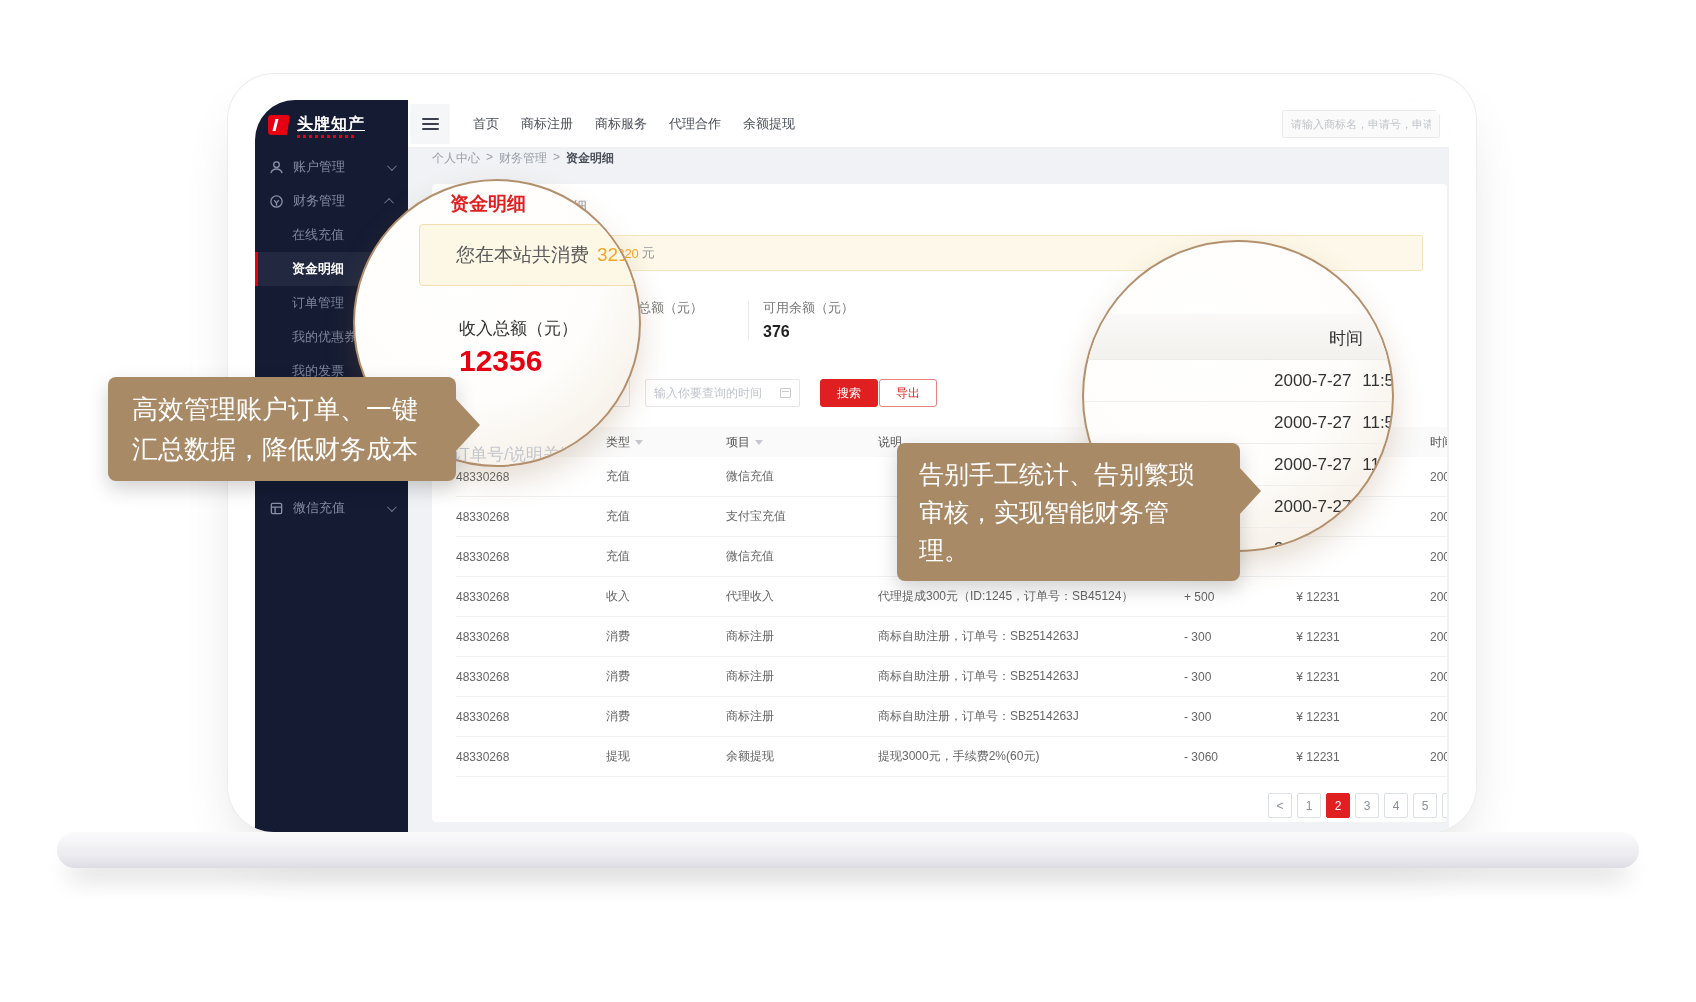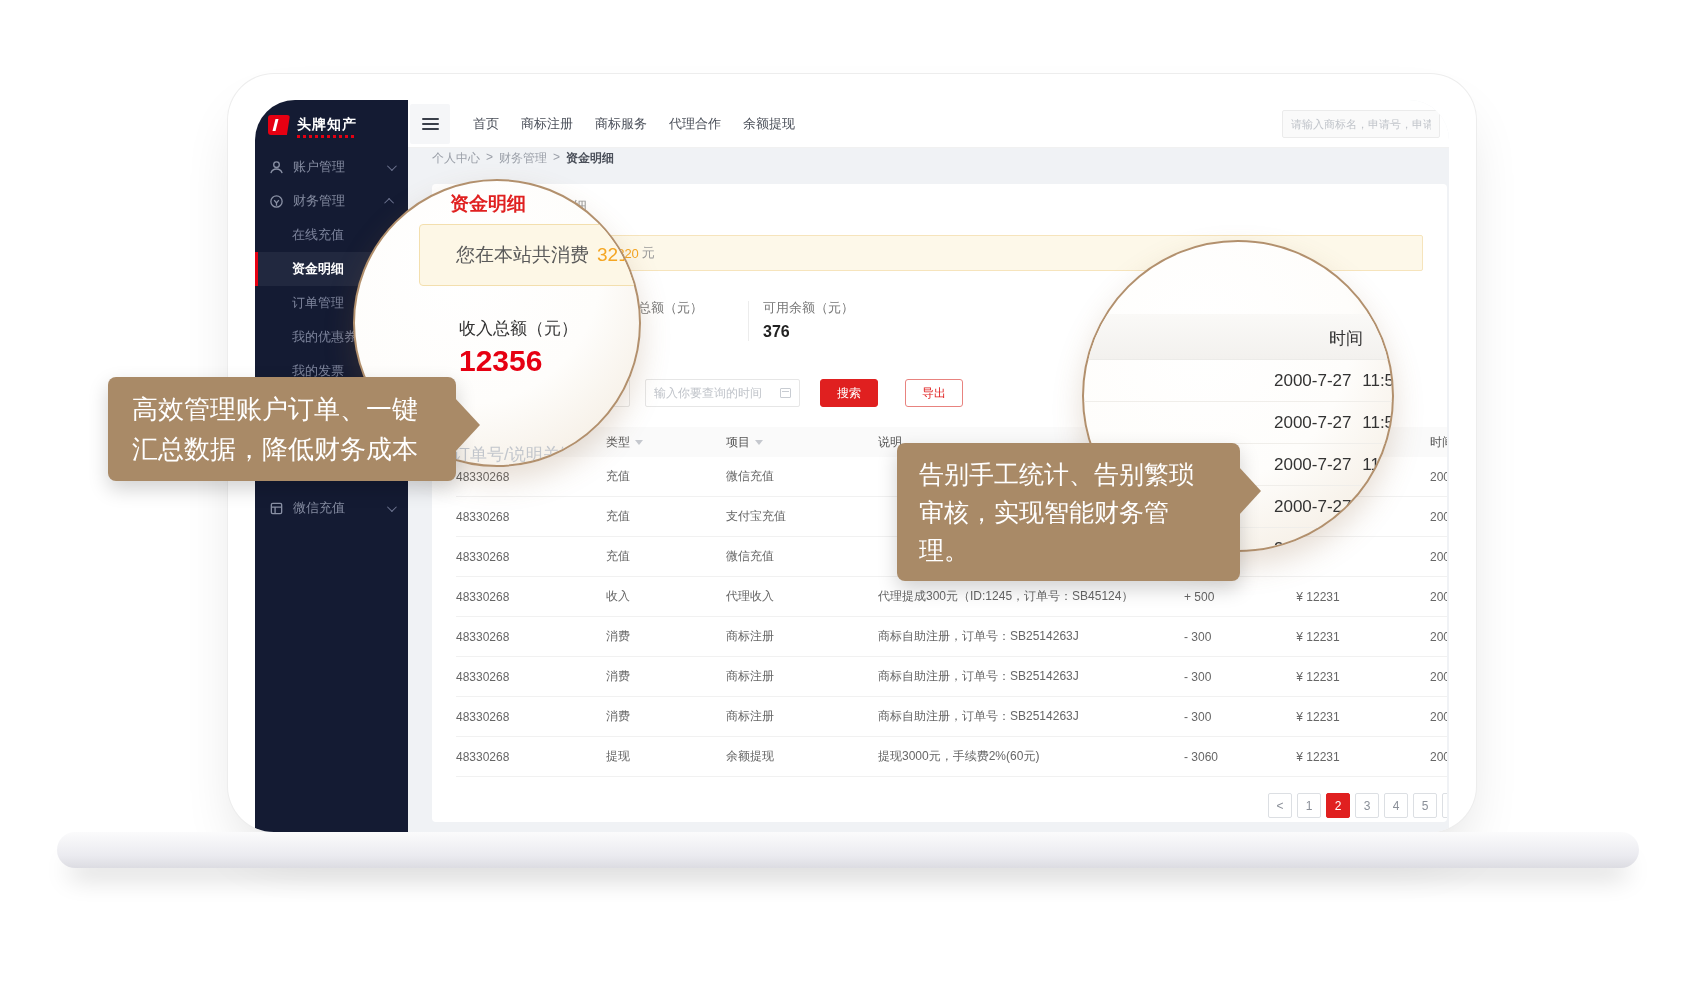--- a/index.html
+++ b/index.html
@@ -20,21 +20,21 @@
     border-radius:40px 40px 0 0; overflow:hidden; background:#f0f2f5; }
 
   
   .sidebar { width:153px; flex:none; background:#141b33; color:#848ba0; font-size:13px; }
   .logo { height:50px; padding:15px 0 0 13px; display:flex; align-items:flex-start; }
   .logo-icon { width:22px; height:20px; background:#e60012; border-radius:3px;
     clip-path:polygon(0 0,100% 0,86% 100%,0 100%); position:relative; flex:none; }
   .logo-icon:after { content:""; position:absolute; left:6px; top:4px; width:10px; height:12px;
     border-left:3px solid #fff; transform:skewX(-14deg); }
   .logo-text { margin-left:7px; }
-  .logo-title { color:#fff; font-size:14px; font-weight:bold; letter-spacing:1px; line-height:18px; }
+  .logo-title { color:#fff; font-size:16px; font-weight:bold; letter-spacing:1px; line-height:18px;text-decoration:underline; }
   .logo-sub { margin-top:2px; width:58px; height:3px;
     background:repeating-linear-gradient(90deg,#e60012 0 3px,transparent 3px 6px); }
   .menu { margin-top:0; }
   .m-item { height:34px; display:flex; align-items:center; padding-left:14px; cursor:pointer; position:relative; }
   .m-item .lbl { margin-left:9px; }
   .m-sub { height:34px; display:flex; align-items:center; padding-left:37px; color:#7d849c; cursor:pointer; }
   .m-sub.active { background:rgba(255,255,255,.06); color:#fff; padding-left:34px;
     border-left:3px solid #e60012; font-weight:bold; }
   .chev { position:absolute; right:14px; width:7px; height:7px;
     border-right:1.5px solid #6d7490; border-bottom:1.5px solid #6d7490; }
@@ -90,21 +90,21 @@
     font-size:12px; padding:0 8px; color:#555; font-family:"Liberation Sans","DejaVu Sans",sans-serif; }
   .f-input::placeholder { color:#c0c4ca; }
   .kw { width:174px; margin-right:15px; }
   .date-wrap { position:relative; width:155px; margin-right:20px; }
   .date-wrap .f-input { width:100%; padding-right:26px; }
   .cal { position:absolute; right:9px; top:9px; width:11px; height:10px;
     border:1px solid #c8ccd2; border-radius:1px; }
   .cal:before { content:""; position:absolute; left:1px; right:1px; top:2px; height:1px; background:#c8ccd2; }
   .btn { height:28px; width:58px; border-radius:3px; font-size:12px; cursor:pointer;
     display:flex; align-items:center; justify-content:center; }
-  .btn.primary { background:#e02020; color:#fff; border:1px solid #e02020; margin-right:27px; }
+  .btn.primary { background:#e02020; color:#fff; border:1px solid #e02020; margin-right:1px; }
   .btn.ghost { background:#fff; color:#e02020; border:1px solid #e8837f; }
 
   
   .table { margin-top:20px; font-size:12px; color:#666; }
   .t-head, .t-row { display:flex; align-items:center; white-space:nowrap; }
   .t-head { height:30px; background:#fafafa; color:#555; }
   .t-row { height:40px; border-bottom:1px solid #f1f1f1; }
   .co { width:150px; flex:none; } .ct { width:120px; flex:none; } .cp { width:152px; flex:none; }
   .cd { width:290px; flex:none; } .ca { width:95px; flex:none; padding-left:16px; }
   .cb { width:110px; flex:none; text-align:center; } .cm { width:260px; flex:none; padding-left:57px; }

